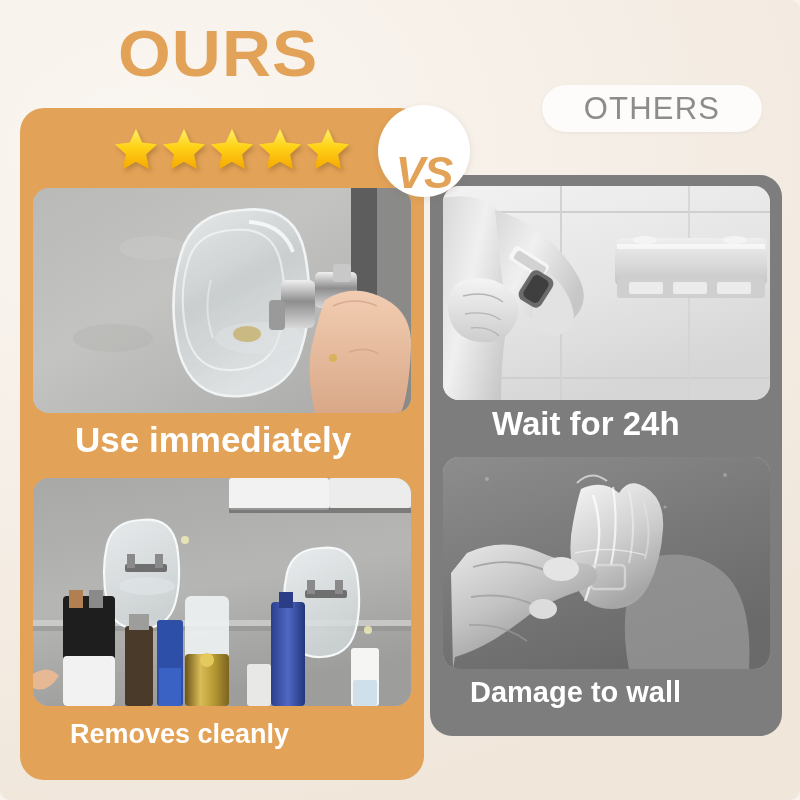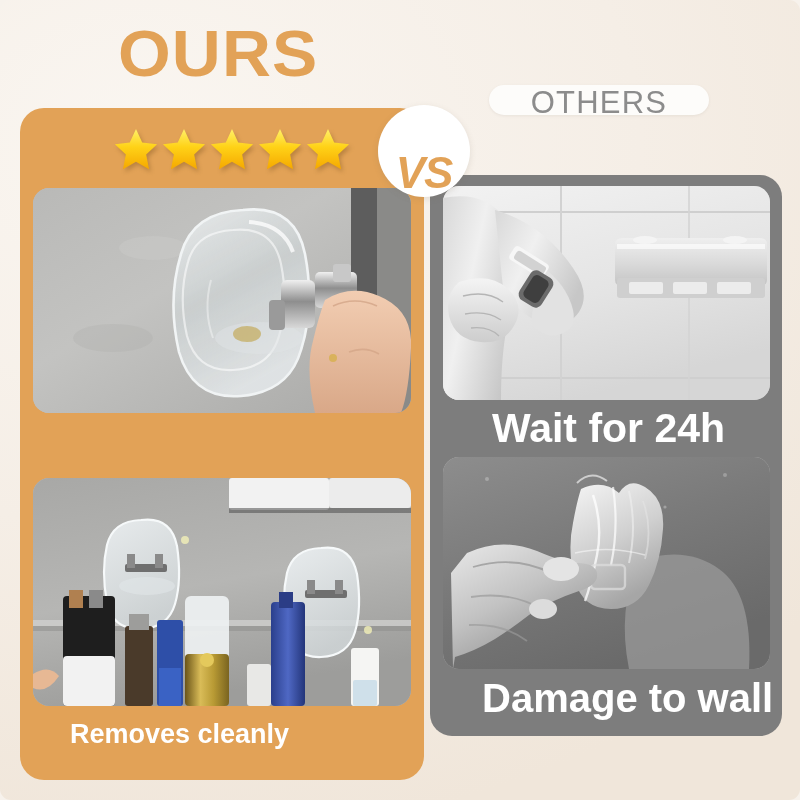--- a/index.html
+++ b/index.html
@@ -35,29 +35,29 @@
     letter-spacing: 1px;
     color: #e2a257;
     font-family: "Liberation Sans", sans-serif;
     transform: scaleX(1.06);
     transform-origin: left top;
     white-space: nowrap;
   }
 
   .others-pill {
     position: absolute;
-    left: 489px;
+    left: 542px;
     top: 85px;
     width: 220px;
-    height: 30px;
+    height: 47px;
     border-radius: 24px;
     background: #fdfcfa;
     box-shadow: 0 1px 3px rgba(120,110,100,0.10);
     display: flex;
-    align-items: flex-start;
+    align-items: center;
     justify-content: center;
   }
   .others-pill span {
     font-size: 31px;
     letter-spacing: 1.2px;
     color: #8c8c8c;
     font-weight: 300;
     font-family: "Liberation Sans", sans-serif;
   }
 
@@ -142,22 +142,22 @@
   
   .caption {
     position: absolute;
     color: #ffffff;
     font-weight: bold;
     font-family: "Liberation Sans", sans-serif;
     white-space: nowrap;
   }
   .cap-ours-1  { left: 75px;  top: 420px; font-size: 35px; }
   .cap-ours-2  { left: 70px;  top: 719px; font-size: 27px; }
-  .cap-others-1{ left: 492px; top: 405px; font-size: 41px; text-align: right; }
-  .cap-others-2{ left: 482px; top: 676px; font-size: 40px; }
+  .cap-others-1{ left: 492px; top: 405px; font-size: 33px; text-align: right; }
+  .cap-others-2{ left: 470px; top: 676px; font-size: 29px; }
 </style>
 </head>
 <body>
 
 <div id="stage">
 
   <div class="panel panel-ours"></div>
 
   <div class="panel panel-others"></div>
 
@@ -281,20 +281,21 @@
 
       <g>
         <path d="M292 112 q26 -16 54 -4 q34 14 32 52 q-2 44 -10 65 l-86 0 q-10 -44 -2 -72 q6 -26 12 -41 Z" fill="url(#skin1)"></path>
         <path d="M300 118 q22 -10 44 0" fill="none" stroke="#c99a7b" stroke-width="1.6" opacity="0.6"></path>
         <path d="M316 164 q16 -6 30 2" fill="none" stroke="#c99a7b" stroke-width="1.6" opacity="0.5"></path>
         <circle cx="300" cy="170" r="4" fill="#d9b25c"></circle>
       </g>
     </svg>
   </div>
 
+  <div class="caption cap-ours-1">Use immediately</div>
 
   <div class="photo photo-ours-2">
     <svg viewBox="0 0 378 228" preserveAspectRatio="none">
       <defs>
         <linearGradient id="wall2" x1="0" y1="0" x2="0.3" y2="1">
           <stop offset="0%" stop-color="#a8a8a6"></stop>
             <stop offset="55%" stop-color="#b6b6b4"></stop>
           <stop offset="100%" stop-color="#9d9d9b"></stop>
         </linearGradient>
         <linearGradient id="glass2" x1="0" y1="0" x2="0.4" y2="1">

